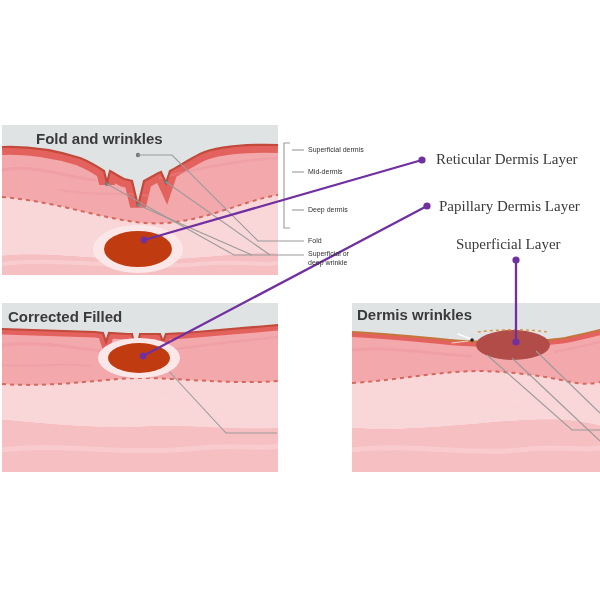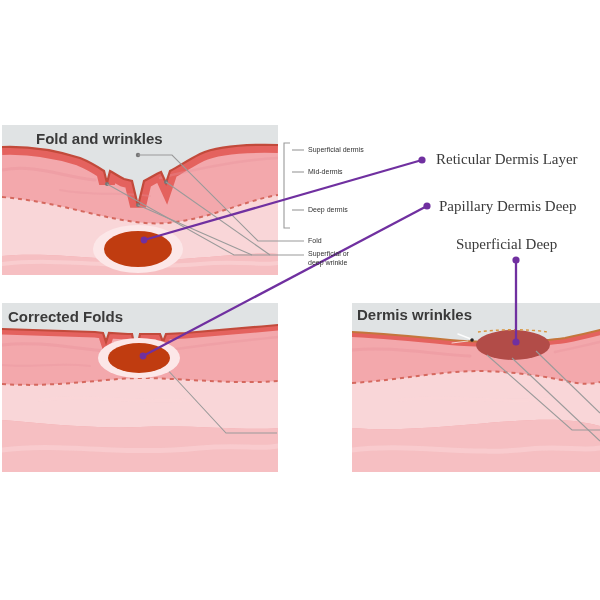--- a/index.html
+++ b/index.html
@@ -151,24 +151,24 @@
     <path class="pline" d="M143,356 L427,206"></path>
     <circle class="pdot" cx="143" cy="356" r="3.4"></circle>
     <circle class="pdot" cx="427" cy="206" r="3.6"></circle>
     <path class="pline" d="M516,260 L516,342"></path>
     <circle class="pdot" cx="516" cy="260" r="3.6"></circle>
     <circle class="pdot" cx="516" cy="342" r="3.6"></circle>
   </g>
 </svg>
 
 <div class="panel-title" style="left:8px;top:130px;margin-left:28px;">Fold and wrinkles</div>
-<div class="panel-title" style="left:8px;top:308px;">Corrected Folds</div>
+<div class="panel-title" style="left:8px;top:308px;">Corrected Filled</div>
 <div class="panel-title" style="left:357px;top:306px;">Dermis wrinkles</div>
 
 <div class="layer-label" style="left:308px;top:146px;">Superficial dermis</div>
 <div class="layer-label" style="left:308px;top:168px;">Mid-dermis</div>
 <div class="layer-label" style="left:308px;top:206px;">Deep dermis</div>
 <div class="layer-label" style="left:308px;top:237px;">Fold</div>
 <div class="layer-label" style="left:308px;top:250px;width:56px;">Superficial or deep wrinkle</div>
 
 <div class="callout-label" style="left:436px;top:151px;">Reticular Dermis Layer</div>
-<div class="callout-label" style="left:439px;top:198px;">Papillary Dermis Deep</div>
-<div class="callout-label" style="left:456px;top:236px;">Superficial Deep</div>
+<div class="callout-label" style="left:439px;top:198px;">Papillary Dermis Layer</div>
+<div class="callout-label" style="left:456px;top:236px;">Superficial Layer</div>
 
 </body></html>

